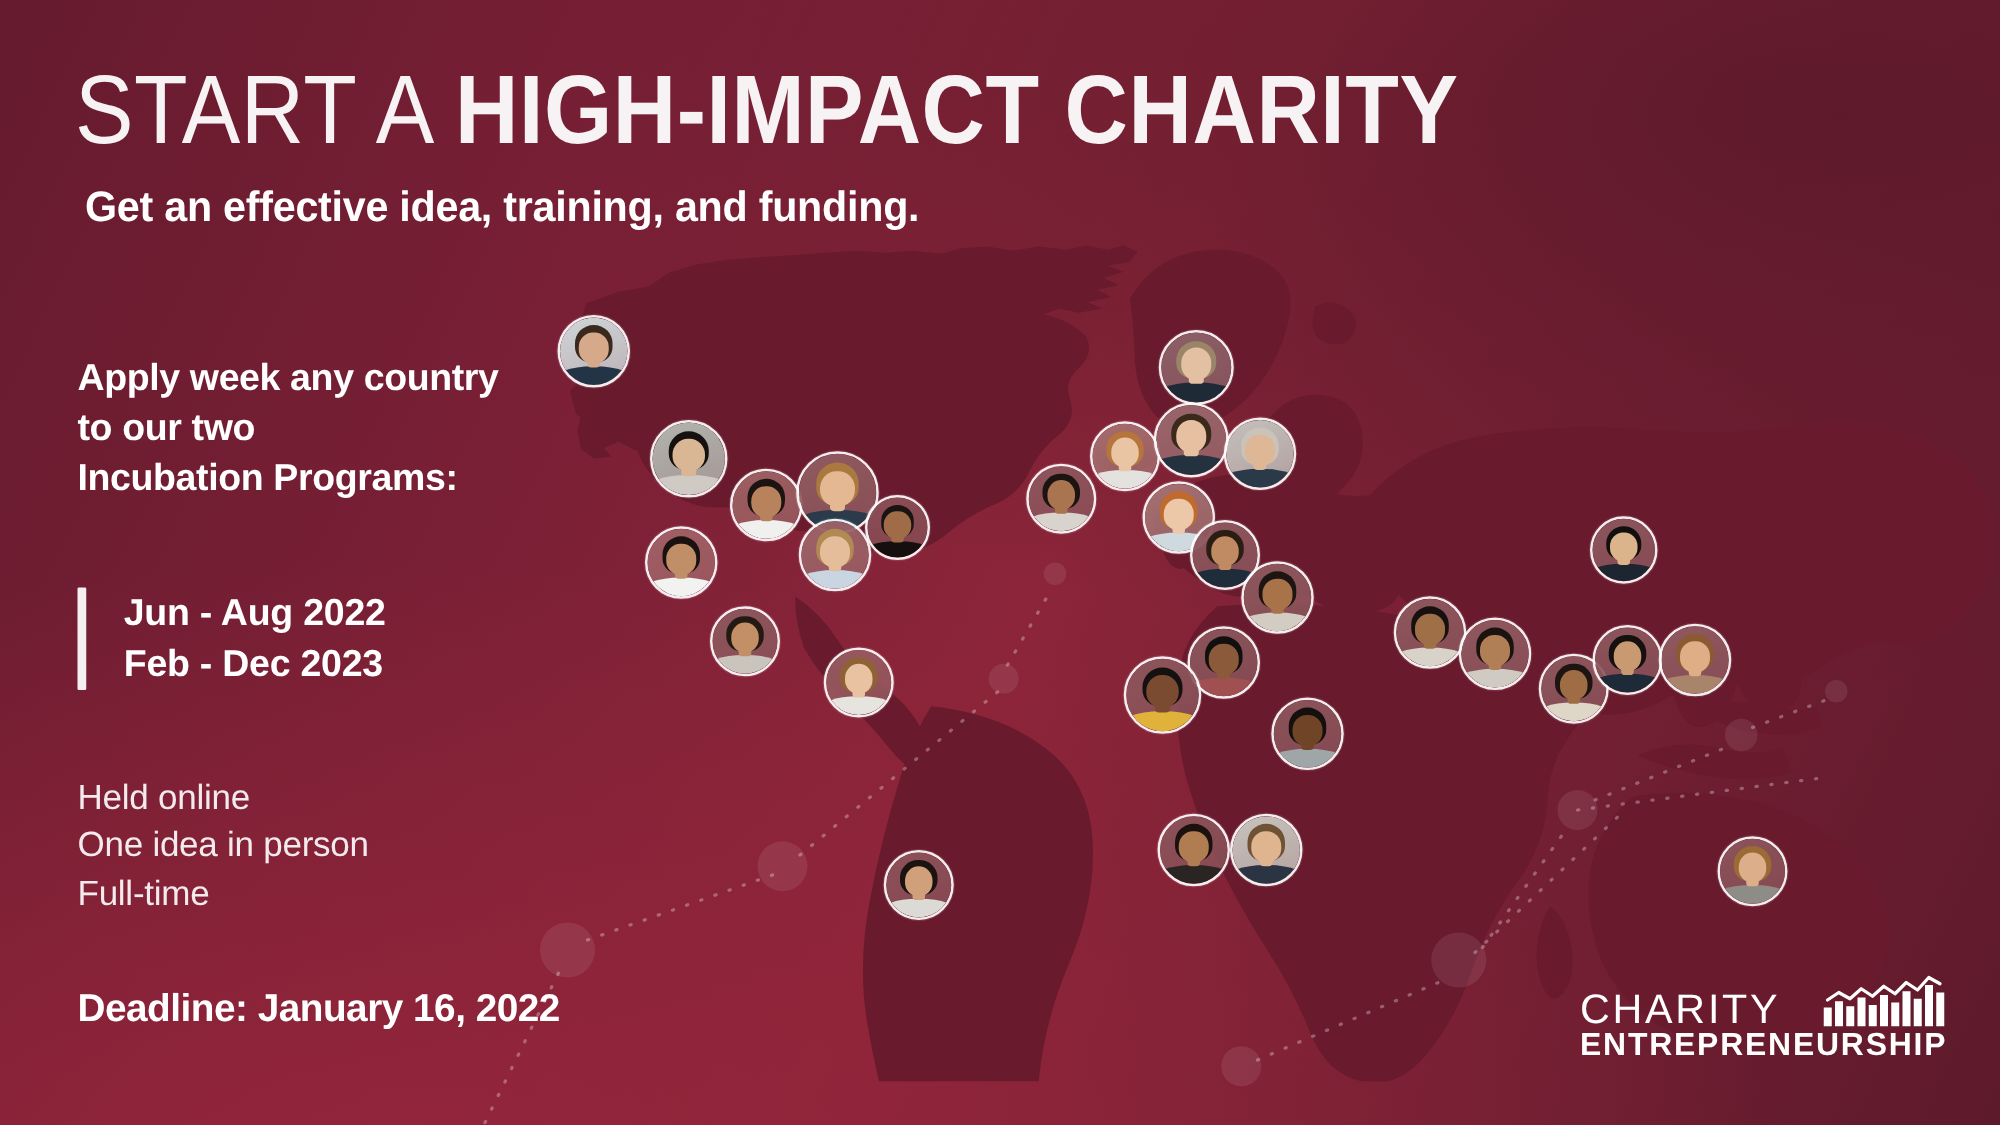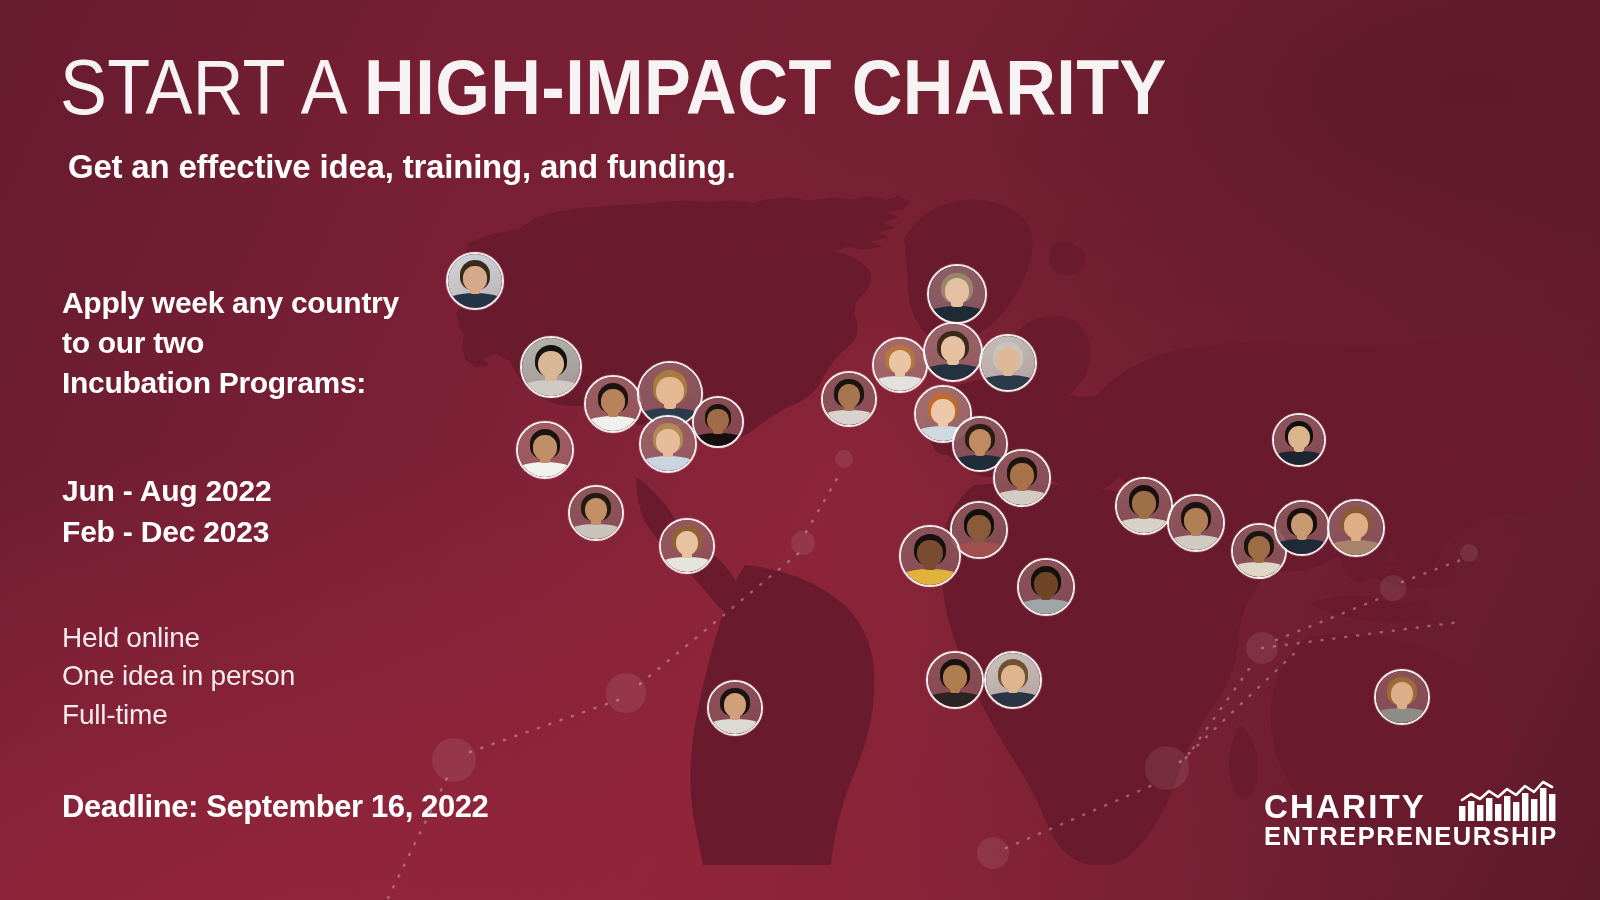--- a/index.html
+++ b/index.html
@@ -43,21 +43,21 @@
     transform:scaleX(.97);transform-origin:left center;
   }
 
   
   .applyblock{
     position:absolute;left:62px;top:283px;
     color:#ffffff;font-weight:700;font-size:30px;line-height:1.33;
     letter-spacing:-.3px;white-space:pre-line;
   }
 
-  .datesblock{position:absolute;left:62px;top:470px;display:flex;align-items:stretch;flex-direction:column;}
+  .datesblock{position:absolute;left:62px;top:470px;display:flex;align-items:stretch;}
   .datebar{width:7px;background:#f4eff0;margin-right:30px;border-radius:1px;}
   .dates{color:#ffffff;font-weight:700;font-size:30px;line-height:1.37;letter-spacing:-.2px;}
 
   .formatblock{
     position:absolute;left:62px;top:619px;
     color:#f2eaec;font-weight:400;font-size:28px;line-height:1.37;
     letter-spacing:-.2px;white-space:pre-line;
   }
 
   .deadline{
@@ -75,21 +75,21 @@
   .portrait .face{position:absolute;inset:0;border-radius:50%;overflow:hidden;}
   .portrait .bgf{position:absolute;inset:0;}
   .portrait .hair{position:absolute;border-radius:50% 50% 42% 42%;}
   .portrait .skin{position:absolute;border-radius:48% 48% 46% 46%;}
   .portrait .torso{position:absolute;left:-12%;right:-12%;bottom:-18%;height:46%;border-radius:48% 48% 0 0;}
 
   
   .logo{position:absolute;left:1264px;top:780px;width:294px;color:#fff;}
   .logo .row1{display:flex;align-items:flex-end;justify-content:space-between;}
   .logo .word1{
-    font-size:33px;font-weight:700;letter-spacing:2.2px;line-height:.95;
+    font-size:33px;font-weight:400;letter-spacing:2.2px;line-height:.95;
     font-family:"Liberation Sans","DejaVu Sans",sans-serif;
   }
   .logo .mark{width:100px;height:42px;display:block;}
   .logo .word2{
     margin-top:2px;font-size:25.5px;font-weight:700;letter-spacing:1.45px;line-height:1;
     font-family:"Liberation Sans","DejaVu Sans",sans-serif;white-space:nowrap;
   }
 </style>
 </head>
 <body>
@@ -492,21 +492,21 @@
     <div class="dates">
       <div>Jun - Aug 2022</div>
       <div>Feb - Dec 2023</div>
     </div>
   </div>
 
   <div class="formatblock">Held online
 One idea in person
 Full-time</div>
 
-  <div class="deadline">Deadline: September 16, 2022</div>
+  <div class="deadline">Deadline: January 16, 2022</div>
 
   <div class="logo">
     <div class="row1">
       <span class="word1">CHARITY</span>
       <svg class="mark" viewBox="0 0 100 42">
         <g fill="#ffffff">
           <rect x="1" y="26" width="6.4" height="15"></rect>
           <rect x="10" y="21" width="6.4" height="20"></rect>
           <rect x="19" y="25" width="6.4" height="16"></rect>
           <rect x="28" y="18" width="6.4" height="23"></rect>

